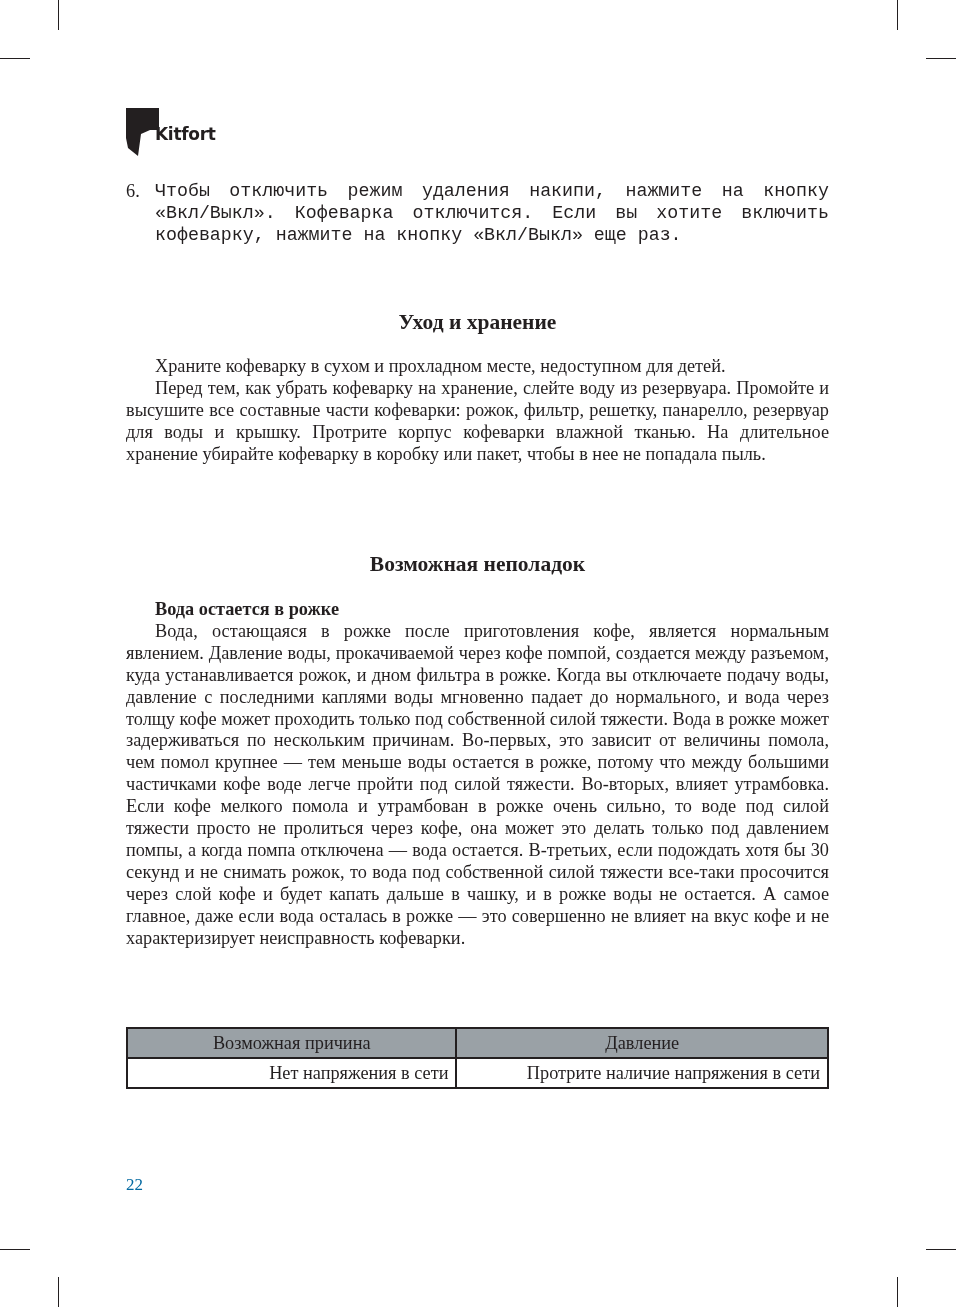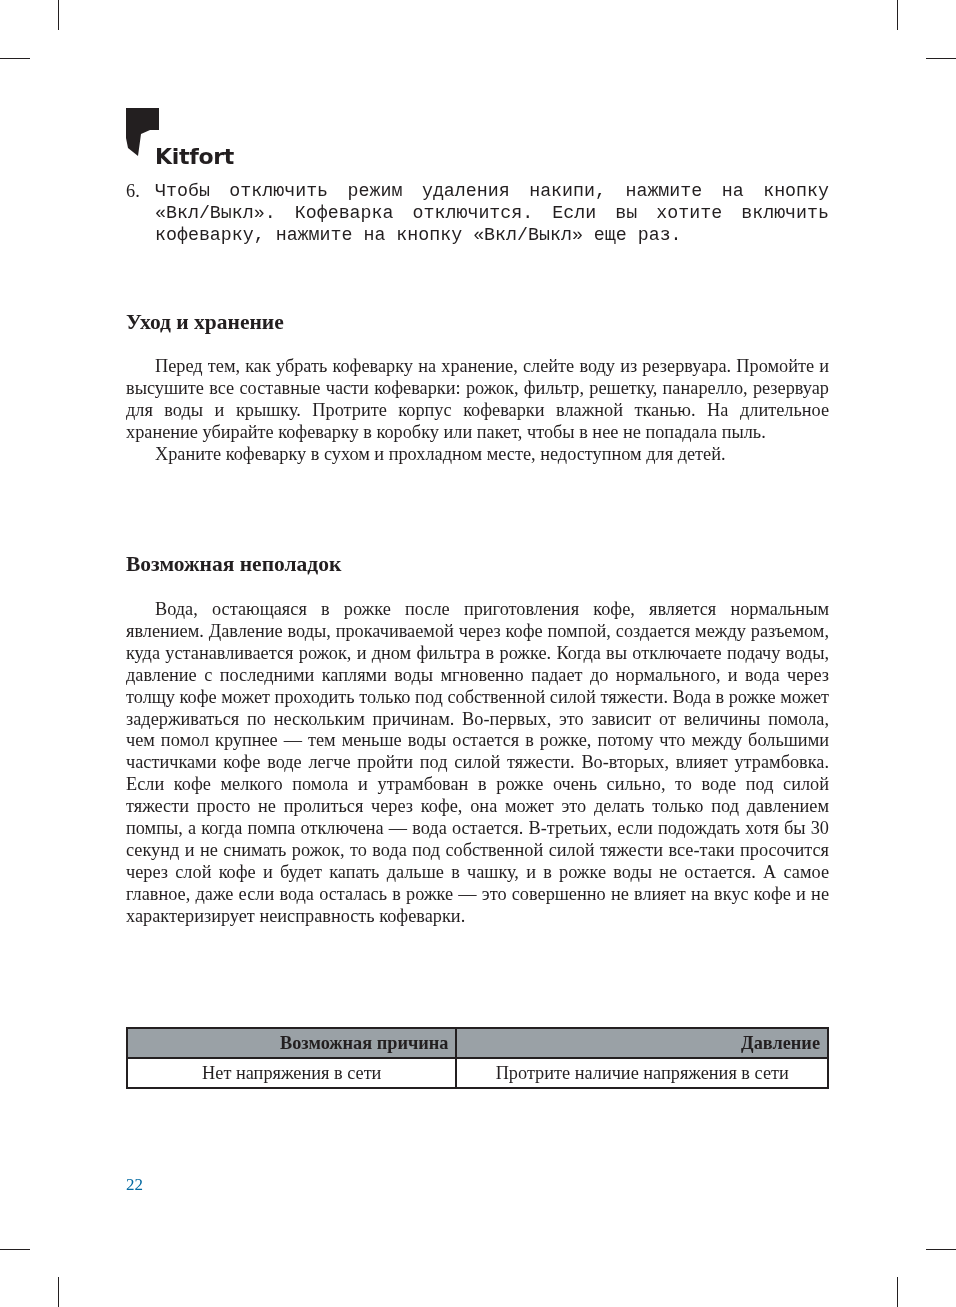--- a/index.html
+++ b/index.html
@@ -8,49 +8,49 @@
       font-family: "Liberation Serif", "DejaVu Serif", serif;
       color: #231f20;
     }
     .crop { position: absolute; background: #231f20; }
     .crop.v { width: 1px; height: 30px; }
     .crop.h { height: 1px; width: 30px; }
 
     .logo { position: absolute; left: 126px; top: 108px; width: 100px; height: 50px; }
     .logo-mark { position: absolute; left: 0; top: 0; }
     .logo-text {
-      position: absolute; left: 29px; top: 36px;
+      position: absolute; left: 29px; top: 16px;
       font-family: "DejaVu Sans", "Liberation Sans", sans-serif;
-      font-weight: bold; font-size: 22px; letter-spacing: -0.3px; color: #231f20;
+      font-weight: bold; font-size: 17px; letter-spacing: -0.3px; color: #231f20;
     }
 
     .content { position: absolute; left: 126px; width: 703px; font-size: 18.3px; line-height: 21.9px; }
     .justify { text-align: justify; text-align-last: left; }
     .hyph { hyphens: auto; }
 
     .list-item { position: absolute; left: 126px; top: 181px; width: 703px; }
     .list-num { position: absolute; left: 0; top: 0; }
     .list-body { position: absolute; left: 29px; top: 0; width: 674px; text-align: justify; font-family: Liberation Mono, monospace; }
 
     .section-title {
-      position: absolute; left: 126px; width: 703px; 
+      position: absolute; left: 126px; width: 703px; text-align: center;
       font-weight: bold; font-size: 21.5px;
     }
     .para { text-indent: 29px; margin: 0; }
     .subhead { font-weight: bold; margin: 0; padding-left: 29px; }
 
     table.trouble {
       position: absolute; left: 126px; top: 1027px; width: 703px;
       border-collapse: collapse; font-size: 18.3px;
     }
     table.trouble th, table.trouble td {
       border: 2px solid #231f20; height: 28px; padding: 0 7px;
     }
-    table.trouble th { background: #9aa1a6; font-weight: bold; text-align: right; }
-    table.trouble td { text-align: center; }
+    table.trouble th { background: #9aa1a6; font-weight: normal; text-align: center; }
+    table.trouble td { text-align: right; }
 
     .page-num { position: absolute; left: 126px; top: 1175px; font-size: 17px; color: #0369a1; }
   </style>
 </head>
 <body>
 
 <div class="crop v" style="left:58px; top:0;"></div>
 <div class="crop h" style="left:0; top:58px;"></div>
 <div class="crop v" style="left:897px; top:0;"></div>
 <div class="crop h" style="left:926px; top:58px;"></div>
@@ -66,26 +66,27 @@
   <span class="logo-text">Kitfort</span>
 </div>
 
 <div class="list-item content" style="top:181px;">
   <span class="list-num">6.</span>
   <div class="list-body">Чтобы отключить режим удаления накипи, нажмите на кнопку «Вкл/Выкл». Кофеварка отключится. Если вы хотите включить кофеварку, нажмите на кнопку «Вкл/Выкл» еще раз.</div>
 </div>
 
 <div class="section-title" style="top:310px;">Уход и хранение</div>
 <div class="content justify hyph" lang="ru" style="top:356px;">
+  <p class="para">Храните кофеварку в сухом и прохладном месте, недоступном для детей.</p>
   <p class="para">Перед тем, как убрать кофеварку на хранение, слейте воду из резервуара. Промойте и высушите все составные части кофеварки: рожок, фильтр, решетку, панарелло, резервуар для воды и крышку. Протрите корпус кофеварки влажной тканью. На длительное хранение убирайте кофеварку в коробку или пакет, чтобы в нее не попадала пыль.</p>
-  <p class="para">Храните кофеварку в сухом и прохладном месте, недоступном для детей.</p>
 </div>
 
 <div class="section-title" style="top:552px;">Возможная неполадок</div>
 <div class="content justify hyph" lang="ru" style="top:599px;">
+  <p class="subhead">Вода остается в рожке</p>
   <p class="para">Вода, остающаяся в рожке после приготовления кофе, является нормальным явлением. Давление воды, прокачиваемой через кофе помпой, создается между разъемом, куда устанавливается рожок, и дном фильтра в рожке. Когда вы отключаете подачу воды, давление с последними каплями воды мгновенно падает до нормального, и вода через толщу кофе может проходить только под собственной силой тяжести. Вода в рожке может задерживаться по нескольким причинам. Во-первых, это зависит от величины помола, чем помол крупнее — тем меньше воды остается в рожке, потому что между большими частичками кофе воде легче пройти под силой тяжести. Во-вторых, влияет утрамбовка. Если кофе мелкого помола и утрамбован в рожке очень сильно, то воде под силой тяжести просто не пролиться через кофе, она может это делать только под давлением помпы, а когда помпа отключена — вода остается. В-третьих, если подождать хотя бы 30 секунд и не снимать рожок, то вода под собственной силой тяжести все-таки просочится через слой кофе и будет капать дальше в чашку, и в рожке воды не остается. А самое главное, даже если вода осталась в рожке — это совершенно не влияет на вкус кофе и не характеризирует неисправность кофеварки.</p>
 </div>
 
 <div class="content" style="top:996px;margin-top:28px;">
   <p class="subhead">Устройство не включается, индикация не горит</p>
 </div>
 
 <table class="trouble">
   <thead>
     <tr>

